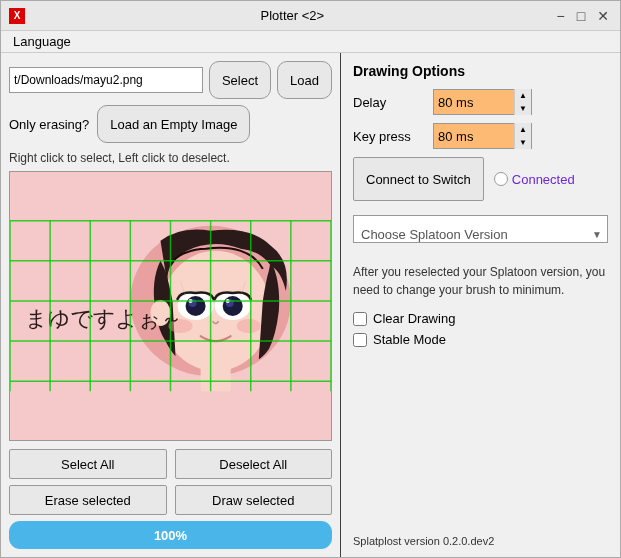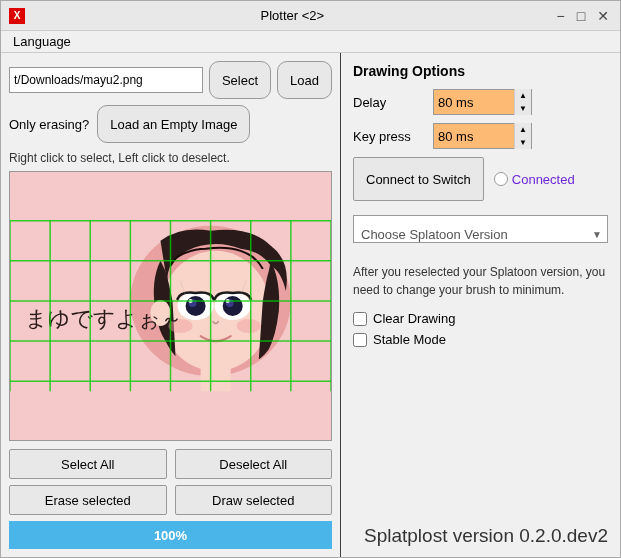--- a/index.html
+++ b/index.html
@@ -138,21 +138,21 @@
       height: 30px;
       border: 1px solid #999;
       background: #e8e8e8;
       cursor: pointer;
       font-size: 13px;
       border-radius: 2px;
     }
     .progress-bar-container {
       height: 28px;
       background: #4ab5e8;
-      border-radius: 0;
+      border-radius: 11px;
       display: flex;
       align-items: center;
       justify-content: center;
       color: white;
       font-size: 13px;
       font-weight: bold;
     }
     
     .section-title {
       font-size: 14px;
@@ -269,24 +269,23 @@
       align-items: center;
       gap: 6px;
       margin-bottom: 6px;
     }
     .checkbox-row input[type=checkbox] {
       width: 14px;
       height: 14px;
     }
     .version-text {
       margin-top: auto;
-      font-size: 19px;
+      font-size: 11px;
       color: #333;
       padding-top: 10px;
-      text-align: right;
     }
     
     .art-container {
       position: relative;
       width: 100%;
       height: 100%;
     }
   </style>
 </head>
 <body>

